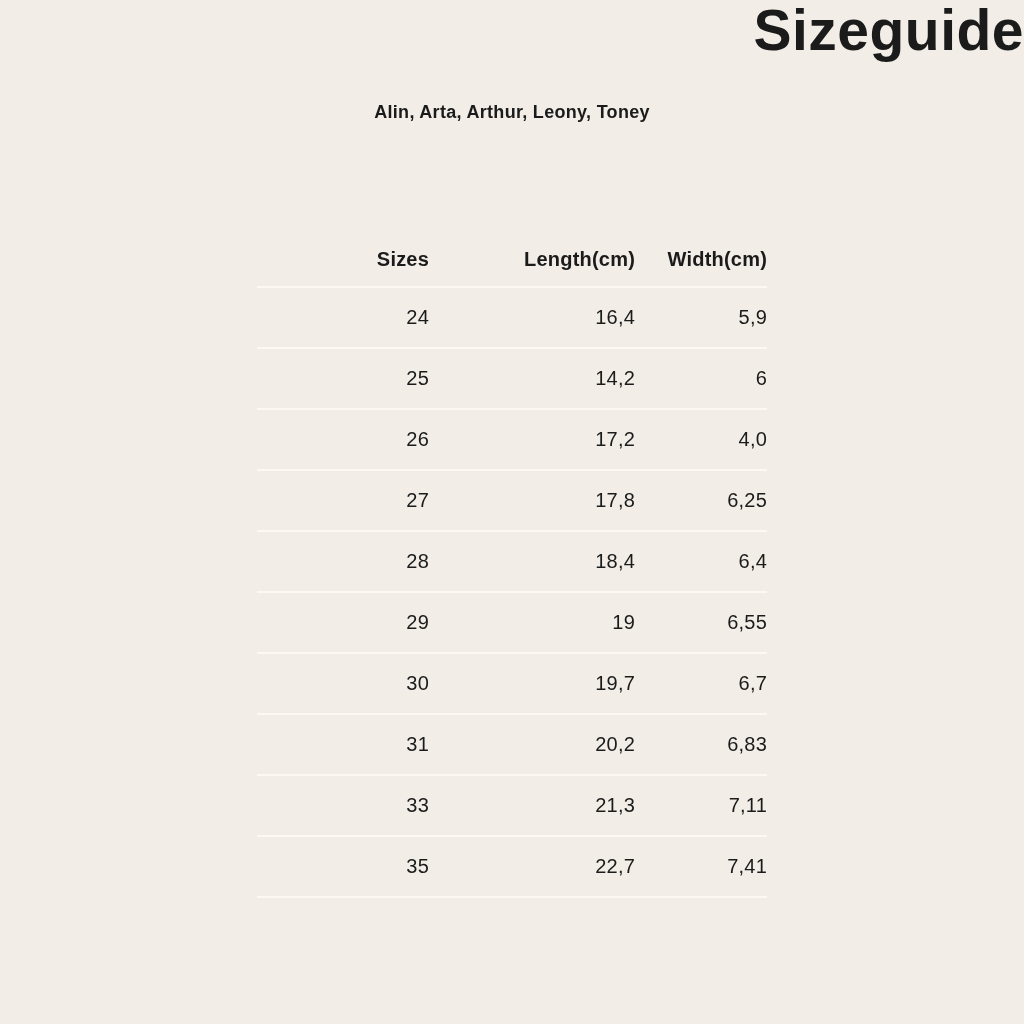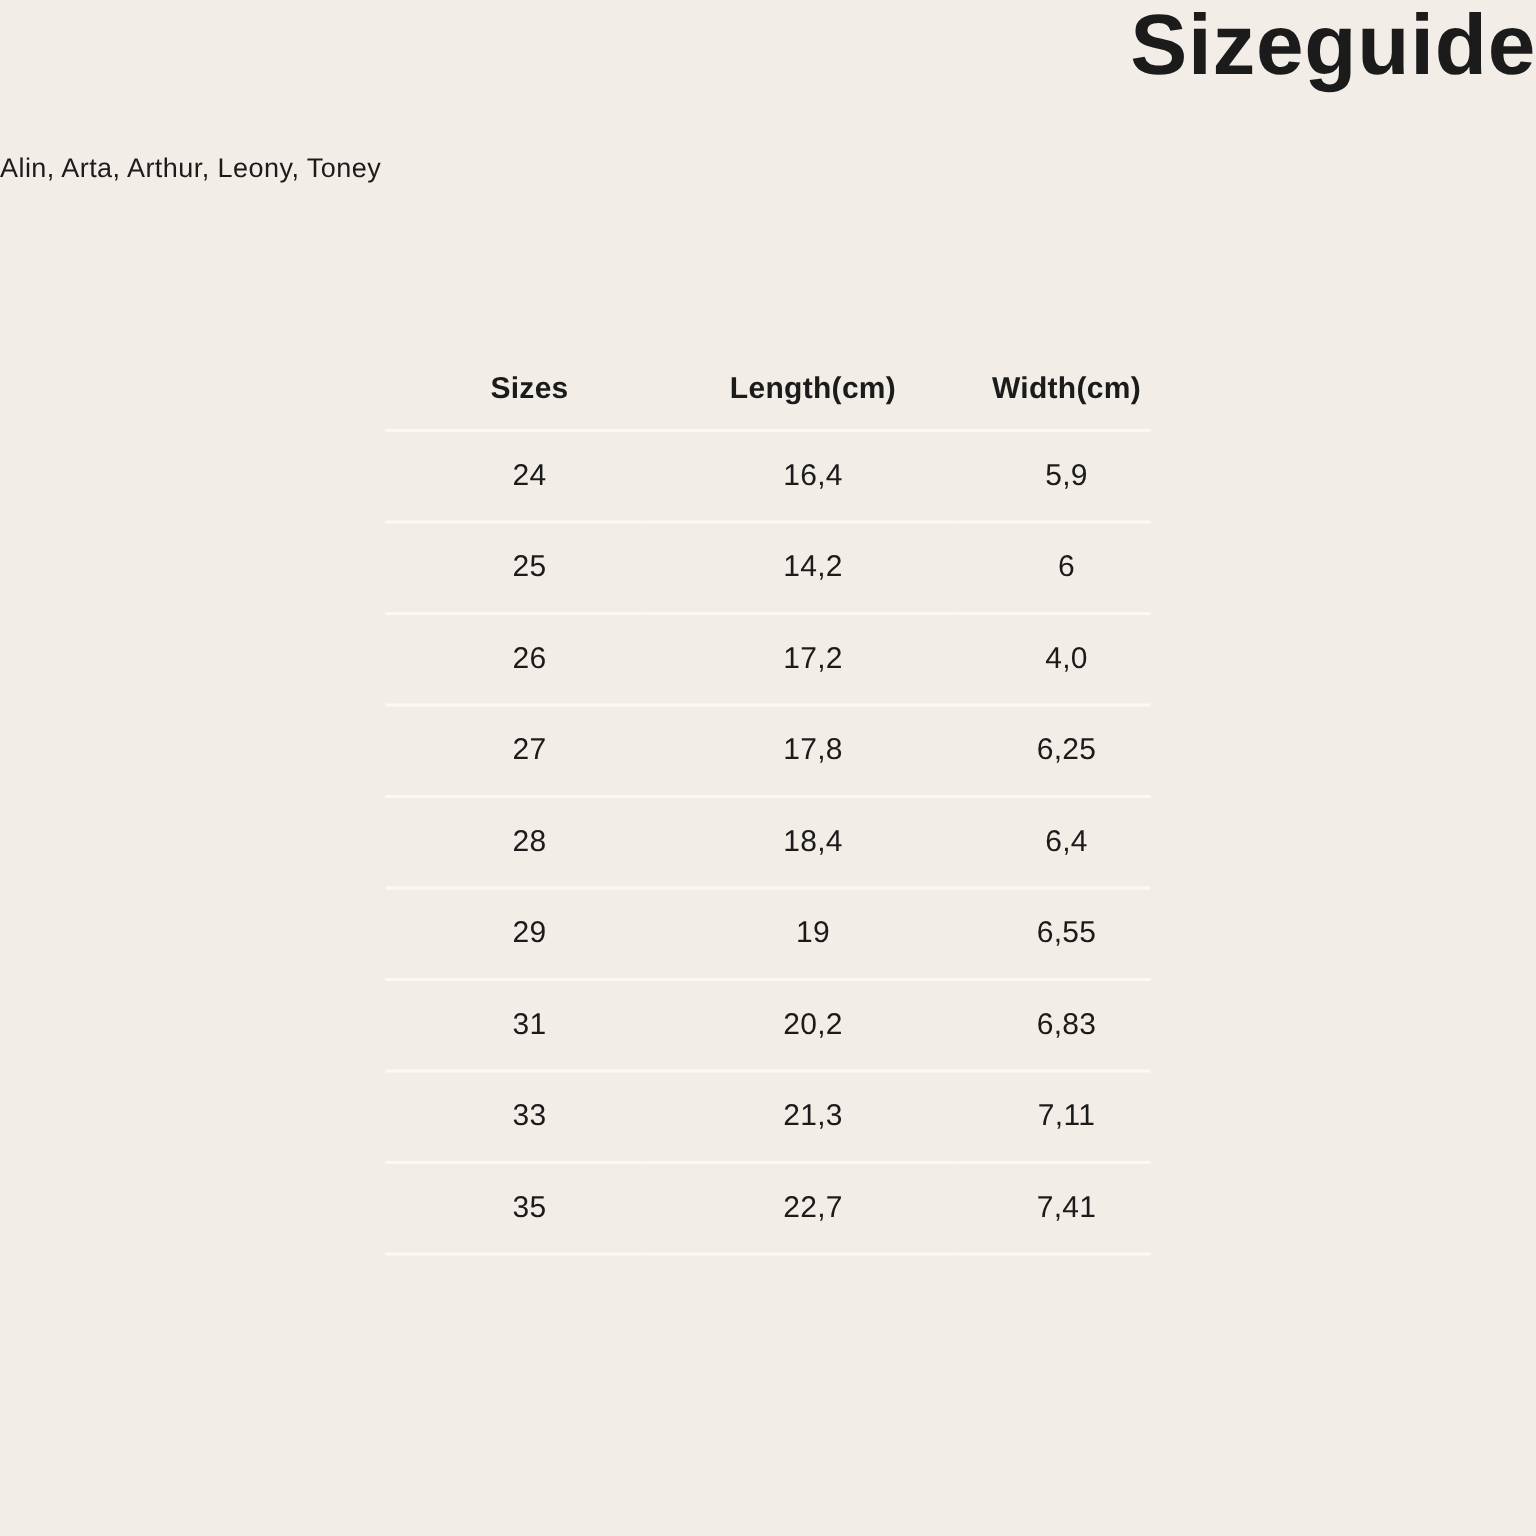--- a/index.html
+++ b/index.html
@@ -32,49 +32,49 @@
     font-weight: 600;
     text-align: right;
     letter-spacing: 0.5px;
     color: var(--text);
   }
   .page-subtitle {
     margin: 0;
     padding-top: 40px;
     font-size: 18px;
     line-height: 24px;
-    font-weight: 400;
-    text-align: left;
+    font-weight: 700;
+    text-align: center;
     letter-spacing: 0.3px;
     color: var(--text);
   }
   .table-wrap {
     width: 510px;
     margin: 108px auto 0 auto;
   }
   table.size-table {
     width: 100%;
     border-collapse: collapse;
     table-layout: fixed;
   }
   table.size-table col.c1 { width: 172px; }
   table.size-table col.c2 { width: 206px; }
   table.size-table col.c3 { width: 132px; }
   table.size-table th {
-    text-align: center;
+    text-align: right;
     font-size: 20px;
     font-weight: 700;
     padding: 0 0 0 20px;
     height: 55px;
     vertical-align: middle;
     border-bottom: 2px solid var(--divider);
     letter-spacing: 0.2px;
   }
   table.size-table td {
-    text-align: center;
+    text-align: right;
     font-size: 20px;
     font-weight: 400;
     padding: 0 0 0 20px;
     height: 61px;
     vertical-align: middle;
     border-bottom: 2px solid var(--divider);
     letter-spacing: 0.2px;
   }
 </style>
 </head>
@@ -123,20 +123,25 @@
             <td>28</td>
             <td>18,4</td>
             <td>6,4</td>
           </tr>
           <tr>
             <td>29</td>
             <td>19</td>
             <td>6,55</td>
           </tr>
           <tr>
+            <td>30</td>
+            <td>19,7</td>
+            <td>6,7</td>
+          </tr>
+          <tr>
             <td>31</td>
             <td>20,2</td>
             <td>6,83</td>
           </tr>
           <tr>
             <td>33</td>
             <td>21,3</td>
             <td>7,11</td>
           </tr>
           <tr>

